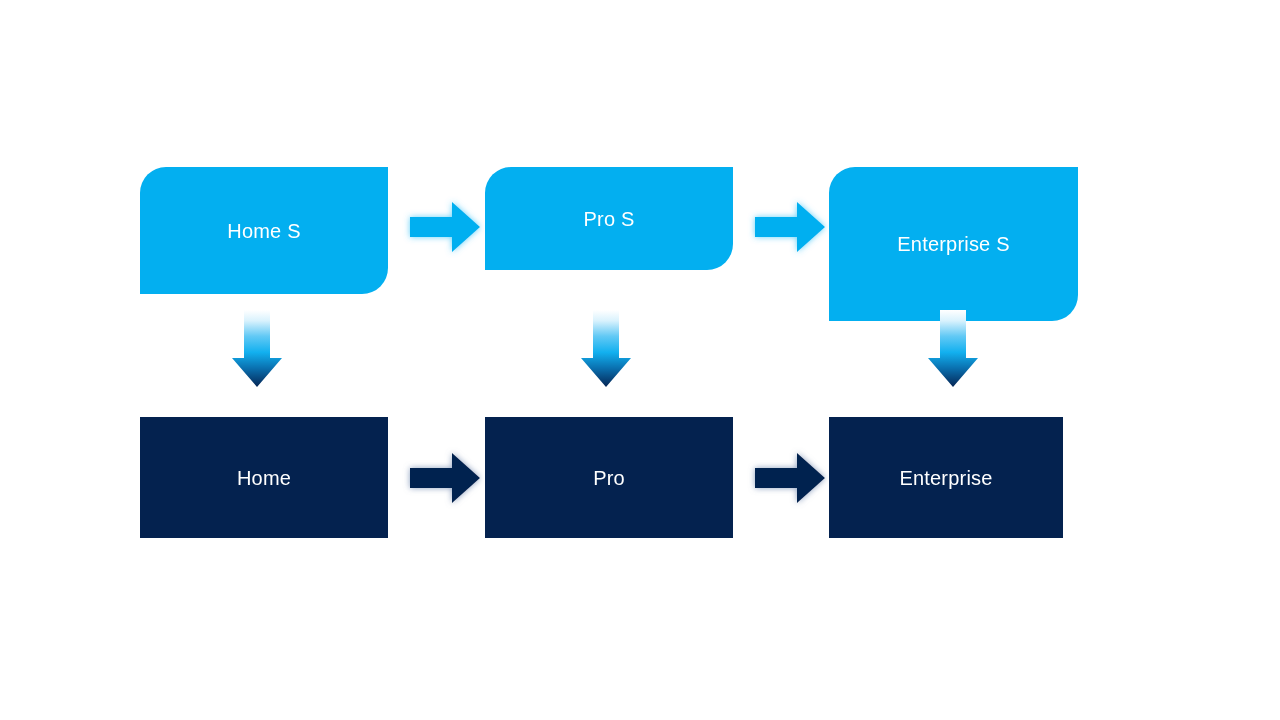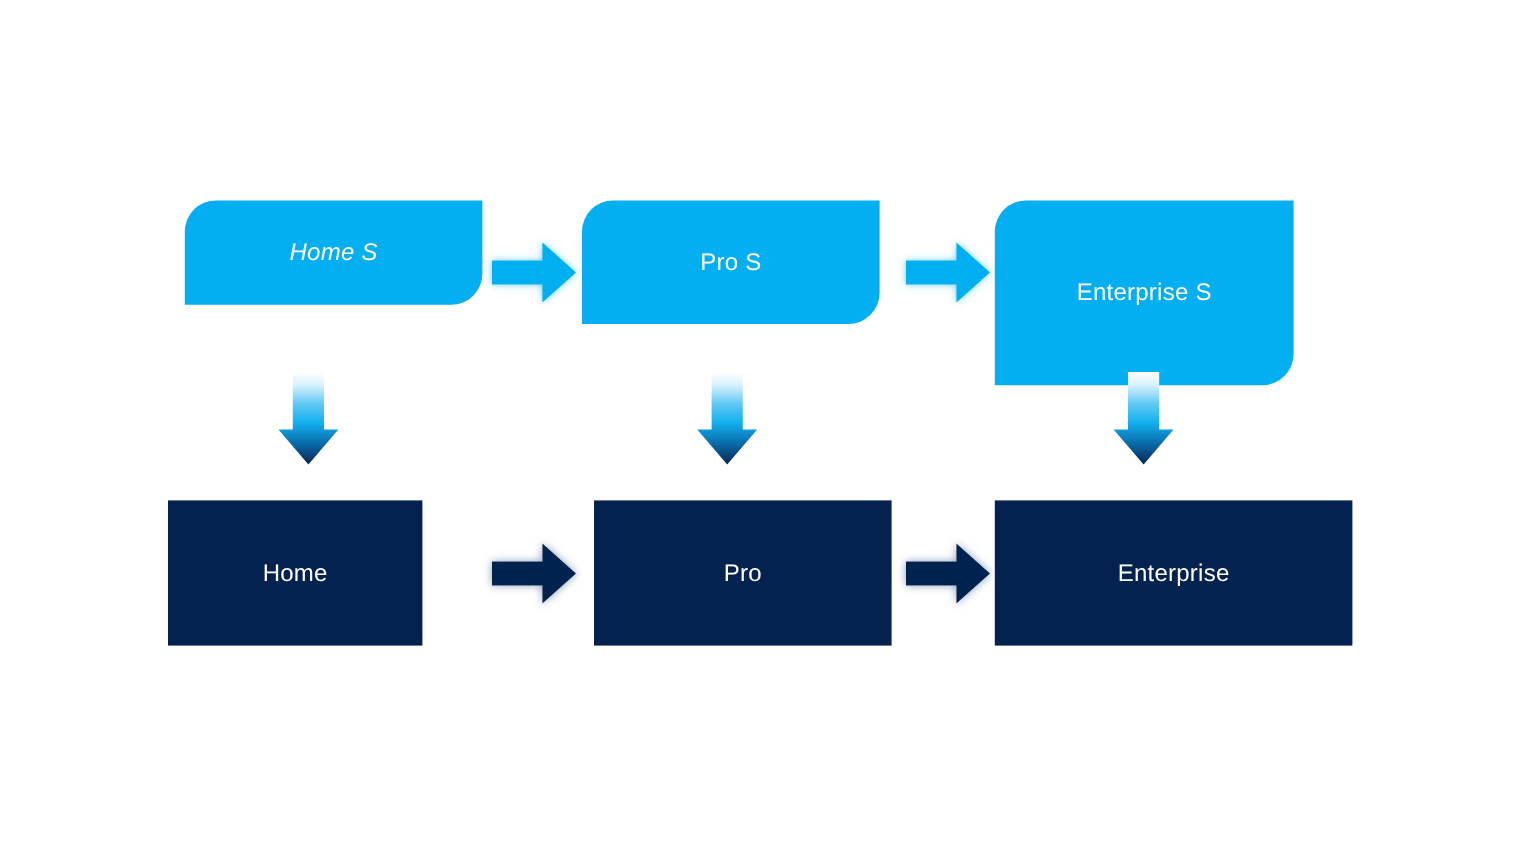--- a/index.html
+++ b/index.html
@@ -61,41 +61,41 @@
   .arrow svg {
     display: block;
     overflow: visible;
   }
 </style>
 </head>
 <body>
 
 <div id="canvas">
 
-  <div class="node svc" style="left:154px; top:167px; width:248px; height:87px;font-style:italic;">
+  <div class="node svc" style="left:140px; top:167px; width:248px; height:127px;">
     <span class="node-label">Home S</span>
   </div>
 
   <div class="node svc" style="left:485px; top:167px; width:248px; height:103px;">
     <span class="node-label">Pro S</span>
   </div>
 
   <div class="node svc" style="left:829px; top:167px; width:249px; height:154px;">
     <span class="node-label">Enterprise S</span>
   </div>
 
-  <div class="node prod" style="left:140px; top:417px; width:212px; height:121px;">
+  <div class="node prod" style="left:140px; top:417px; width:248px; height:121px;">
     <span class="node-label">Home</span>
   </div>
 
-  <div class="node prod" style="left:495px; top:417px; width:248px; height:121px;">
+  <div class="node prod" style="left:485px; top:417px; width:248px; height:121px;">
     <span class="node-label">Pro</span>
   </div>
 
-  <div class="node prod" style="left:829px; top:417px; width:298px; height:121px;">
+  <div class="node prod" style="left:829px; top:417px; width:234px; height:121px;">
     <span class="node-label">Enterprise</span>
   </div>
 
   <svg width="0" height="0" style="position:absolute;left:-9999px;top:-9999px;" aria-hidden="true">
     <defs>
       <linearGradient id="downGrad" x1="0" y1="0" x2="0" y2="1">
         <stop offset="0%" stop-color="#ffffff"></stop>
         <stop offset="14%" stop-color="#d9f2fd"></stop>
         <stop offset="34%" stop-color="#62c9f5"></stop>
         <stop offset="55%" stop-color="#12b0ef"></stop>

